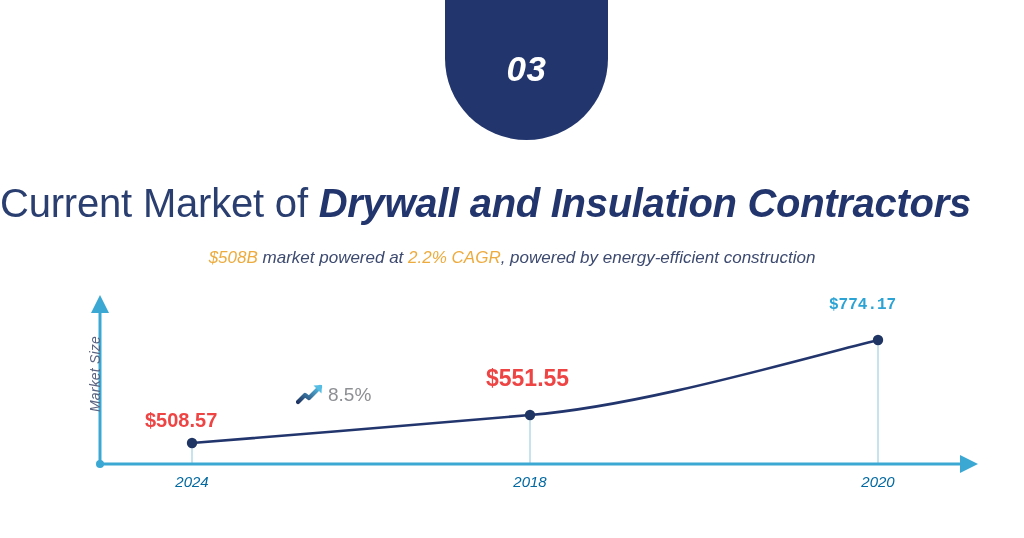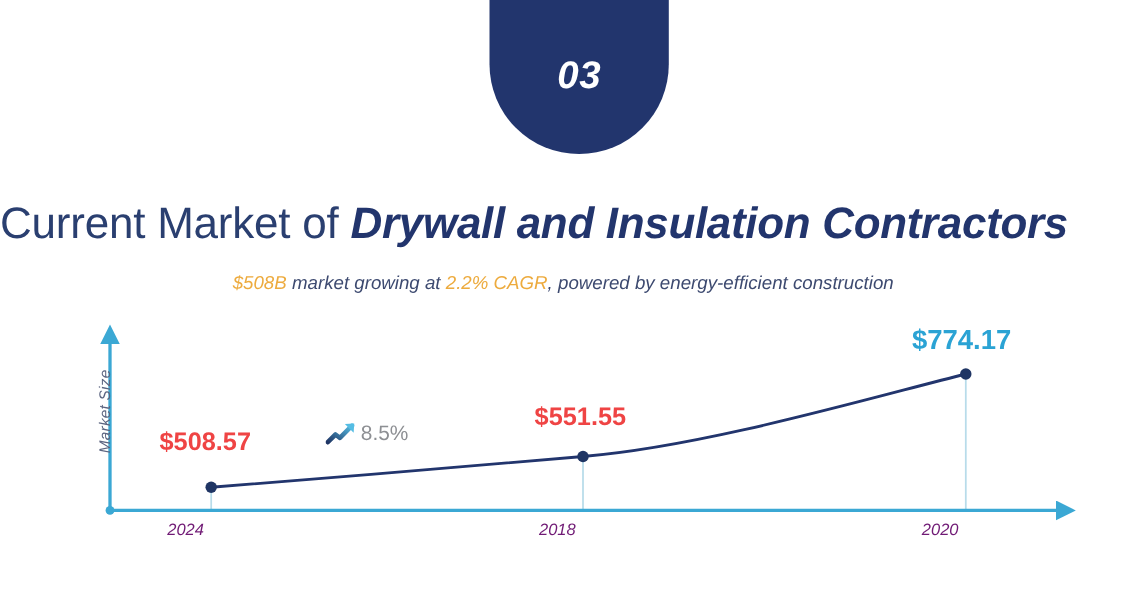--- a/index.html
+++ b/index.html
@@ -105,31 +105,31 @@
 
   .pt-label {
     position: absolute;
     font-weight: bold;
     white-space: nowrap;
     line-height: 1;
   }
   .pt-label.navy  { color: #ef4444; }
   .pt-label.cyan  { color: #2ba3d4; }
 
-  .lbl-0 { left: 145px; top: 100px; font-size: 23px; }
+  .lbl-0 { left: 145px; top: 120px; font-size: 20px; }
   .lbl-1 { left: 486px; top: 77px;  font-size: 23px; }
-  .lbl-2 { left: 829px; top: 7px;   font-size: 25px; }
+  .lbl-2 { left: 829px; top: 7px;   font-size: 16px; font-family: Liberation Mono, monospace; }
 
   .tick {
     position: absolute;
     font-size: 15px;
     font-style: italic;
-    color: #701a75;
-    white-space: nowrap;
-    text-align: left;
+    color: #0369a1;
+    white-space: nowrap;
+    text-align: center;
     width: 80px;
     top: 183px;
   }
   .tick-0 { left: 152px; }
   .tick-1 { left: 490px; }
   .tick-2 { left: 838px; }
 
   .cagr {
     position: absolute;
     left: 296px;
@@ -151,21 +151,21 @@
 
   <div class="badge">
     <span class="badge-number">03</span>
   </div>
 
   <div class="heading">
     <span class="heading-light">Current Market of </span><span class="heading-strong">Drywall and Insulation Contractors</span>
   </div>
 
   <div class="subtitle">
-    <span class="sub-accent">$508B</span><span> market growing at </span><span class="sub-accent">2.2% CAGR</span><span>, powered by energy-efficient construction</span>
+    <span class="sub-accent">$508B</span><span> market powered at </span><span class="sub-accent">2.2% CAGR</span><span>, powered by energy-efficient construction</span>
   </div>
 
   <div class="chart">
 
     <svg width="1024" height="248" viewBox="0 0 1024 248">
       <defs>
         <marker id="arrowR" markerWidth="7" markerHeight="7" refX="1" refY="3" orient="auto">
           <path d="M0,0 L6,3 L0,6 z" fill="#3ba8d4"></path>
         </marker>
         <marker id="arrowU" markerWidth="7" markerHeight="7" refX="1" refY="3" orient="auto">

